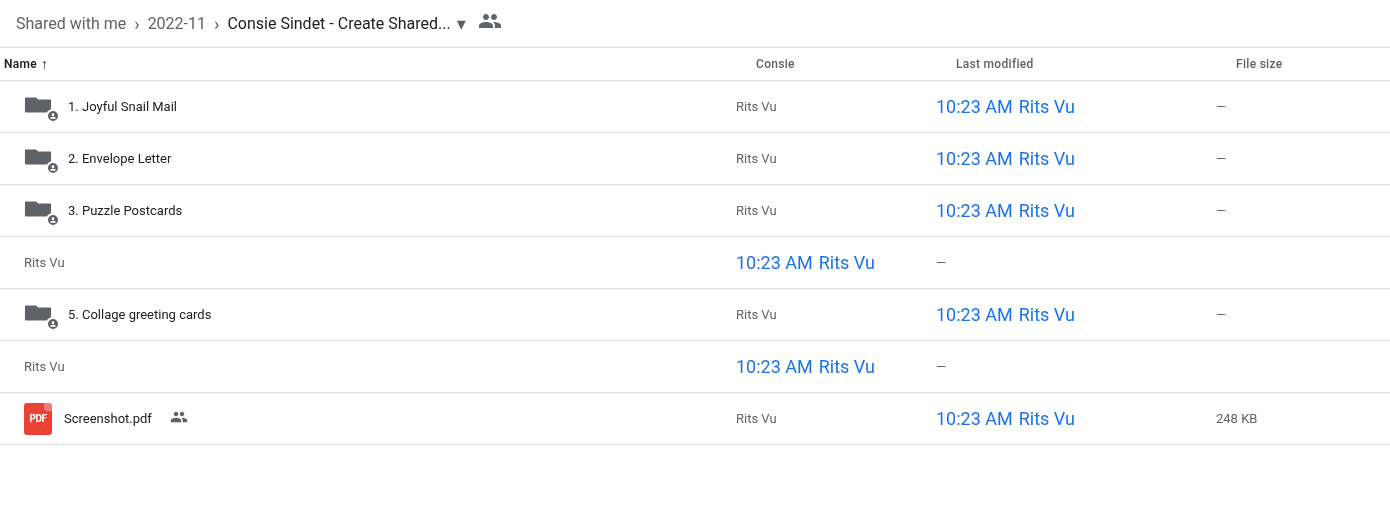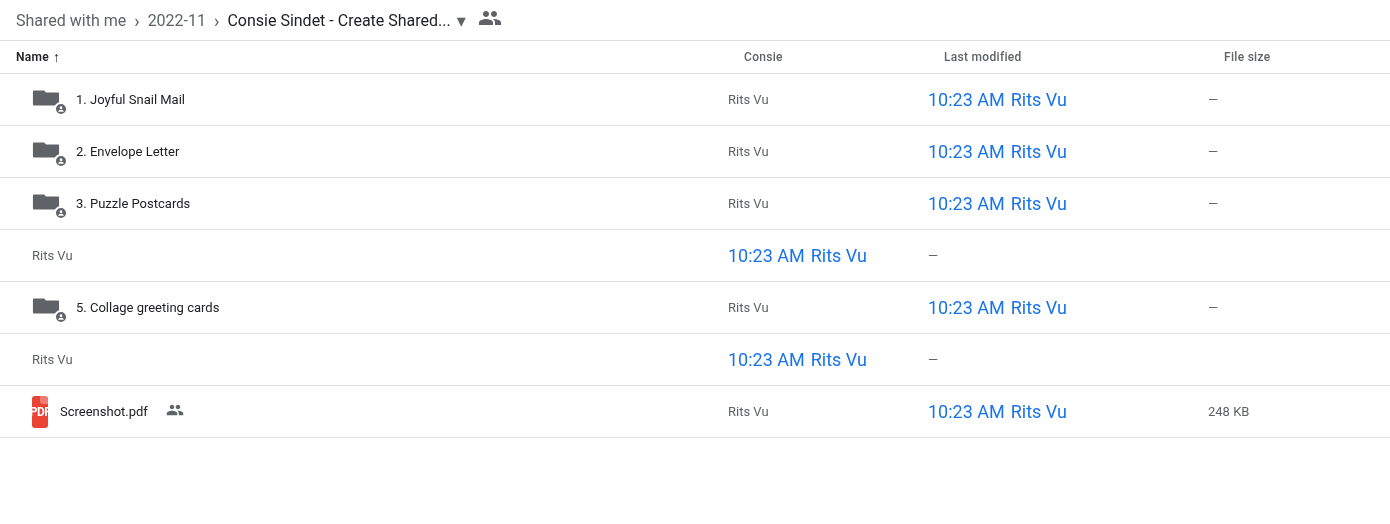--- a/index.html
+++ b/index.html
@@ -15,21 +15,21 @@
       background: #fff;
       width: 1390px;
       min-height: 524px;
     }
 
     
     .breadcrumb {
       display: flex;
       align-items: center;
       padding: 8px 16px;
-      height: 41px;
+      height: 48px;
       border-bottom: 1px solid #e0e0e0;
       gap: 4px;
     }
 
     .breadcrumb-item {
       font-size: 16px;
       color: #5f6368;
       cursor: pointer;
     }
 
@@ -62,21 +62,21 @@
     }
 
     
     .file-table {
       width: 100%;
     }
 
     .table-header {
       display: grid;
       grid-template-columns: 1fr 200px 280px 150px;
-      padding: 8px 16px;
+      padding: 8px 4px;
       border-bottom: 1px solid #e0e0e0;
       align-items: center;
     }
 
     .col-header {
       font-size: 12px;
       font-weight: 500;
       color: #5f6368;
       letter-spacing: 0.3px;
       display: flex;
@@ -91,21 +91,21 @@
 
     .sort-icon {
       font-size: 14px;
       color: #202124;
     }
 
     
     .file-row {
       display: grid;
       grid-template-columns: 1fr 200px 280px 150px;
-      padding: 0 32px;
+      padding: 0 24px;
       align-items: center;
       height: 52px;
       border-bottom: 1px solid #e0e0e0;
       cursor: pointer;
     }
 
     .file-name-cell {
       display: flex;
       align-items: center;
       gap: 12px;
@@ -349,21 +349,21 @@
     <div class="owner-cell">Rits Vu</div>
     <div class="modified-cell">
       <span class="modified-time">10:23 AM</span>
       <span class="modified-user">Rits Vu</span>
     </div>
     <div class="filesize-cell">—</div>
   </div>
       <div class="file-row">
     <div class="file-name-cell">
 
-    <div class="pdf-icon" style="width:16px;height:32px;background:#ea4335;border-radius:3px;display:flex;align-items:center;justify-content:center;color:white;font-size:12px;font-weight:700;letter-spacing:-0.5px;">PDF</div>
+    <div class="pdf-icon" style="width:28px;height:32px;background:#ea4335;border-radius:3px;display:flex;align-items:center;justify-content:center;color:white;font-size:10px;font-weight:700;letter-spacing:-0.5px;">PDF</div>
 
       <span class="file-name-text">Screenshot.pdf</span>
       <span class="file-shared-icon"><svg width="18" height="18" viewBox="0 0 24 24" fill="none" xmlns="http://www.w3.org/2000/svg" style="flex-shrink:0;">
               <path d="M16 11c1.66 0 2.99-1.34 2.99-3S17.66 5 16 5c-1.66 0-3 1.34-3 3s1.34 3 3 3zm-8 0c1.66 0 2.99-1.34 2.99-3S9.66 5 8 5C6.34 5 5 6.34 5 8s1.34 3 3 3zm0 2c-2.33 0-7 1.17-7 3.5V19h14v-2.5c0-2.33-4.67-3.5-7-3.5zm8 0c-.29 0-.62.02-.97.05 1.16.84 1.97 1.97 1.97 3.45V19h6v-2.5c0-2.33-4.67-3.5-7-3.5z" fill="#5f6368"></path>
             </svg></span>
     </div>
     <div class="owner-cell">Rits Vu</div>
     <div class="modified-cell">
       <span class="modified-time">10:23 AM</span>
       <span class="modified-user">Rits Vu</span>

